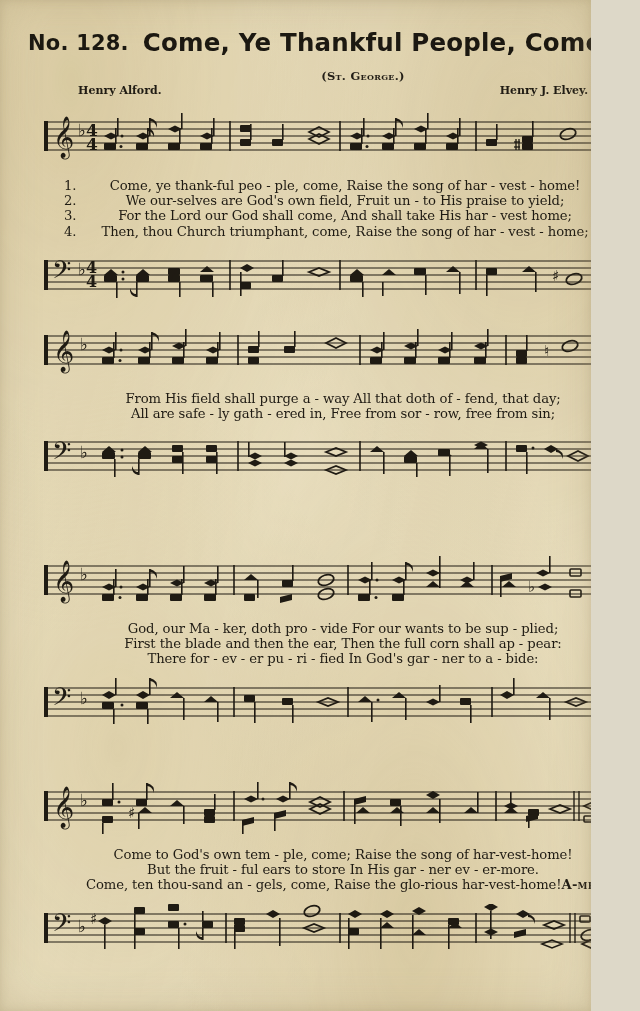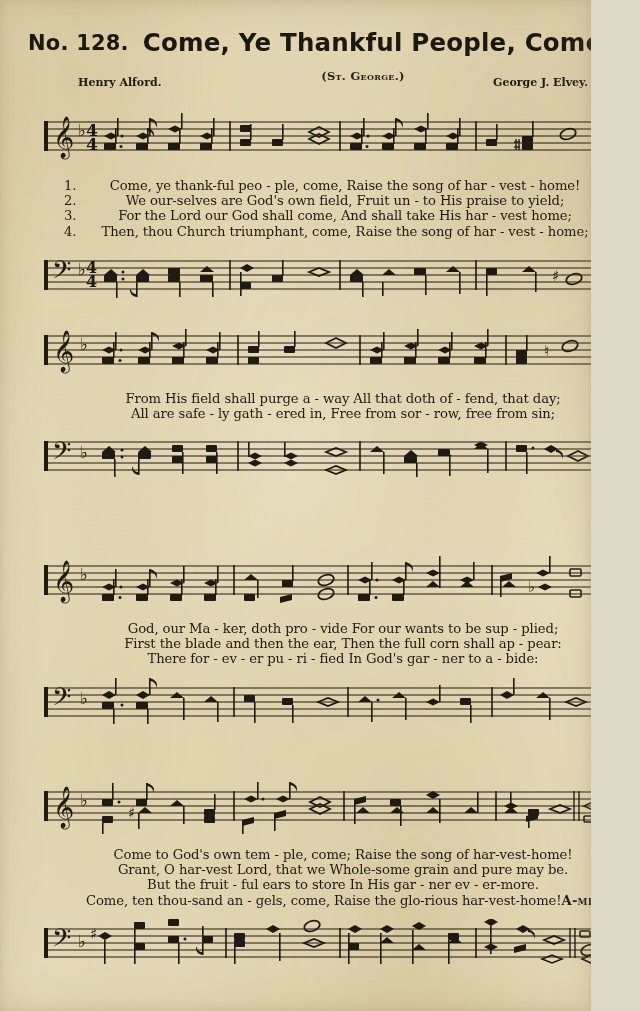--- a/index.html
+++ b/index.html
@@ -77,21 +77,21 @@
   .tune-name {
     font-family: "DejaVu Serif", serif;
     font-weight: bold;
     font-size: 11.5px;
     color: #231f18;
     font-variant: small-caps;
     letter-spacing: .3px;
   }
   .credits {
     position: absolute;
-    top: 76px;
+    top: 84px;
     left: 78px;
     width: 510px;
     display: flex;
     justify-content: space-between;
     font-family: "DejaVu Serif", serif;
     font-weight: bold;
     font-size: 11px;
     color: #221e17;
   }
 
@@ -160,21 +160,21 @@
       <span class="hymn-number">No. 128.</span><span>Come, Ye Thankful People, Come,</span>
     </span>
   </div>
 
   <div class="tune-row">
     <span class="tune-name">(St. George.)</span>
   </div>
 
   <div class="credits">
     <span>Henry Alford.</span>
-    <span>George J. Elvey.</span>
+    <span>Henry J. Elvey.</span>
   </div>
 
   <div class="system sys1">
     <div class="staff-wrap">
       <svg class="staff-svg" width="556" height="56" viewBox="0 0 556 56">
         <g stroke="#201c15" stroke-width="1.1">
           <line x1="2" y1="14" x2="554" y2="14"></line>
           <line x1="2" y1="21" x2="554" y2="21"></line>
           <line x1="2" y1="28" x2="554" y2="28"></line>
           <line x1="2" y1="35" x2="554" y2="35"></line>
@@ -739,24 +739,20 @@
       </svg>
     </div>
 
     <ul class="lyrics lyrics-noNum lyrics-pad">
       <li class="lyric-line">
 
         <span class="lyric-text">Come  to  God's own  tem - ple, come; Raise the  song   of   har-vest-home!</span>
       </li>
       <li class="lyric-line">
 
-        <span class="lyric-text">Grant, O   har-vest Lord, that   we   Whole-some grain and pure may be.</span>
-      </li>
-      <li class="lyric-line">
-
         <span class="lyric-text">But   the  fruit - ful  ears   to  store In     His  gar - ner   ev - er-more.</span>
       </li>
       <li class="lyric-line">
 
         <span class="lyric-text">Come, ten thou-sand  an - gels, come, Raise the  glo-rious har-vest-home! </span>
           <span class="amen">A-men.</span>
       </li>
     </ul>
 
     <div class="staff-wrap">

